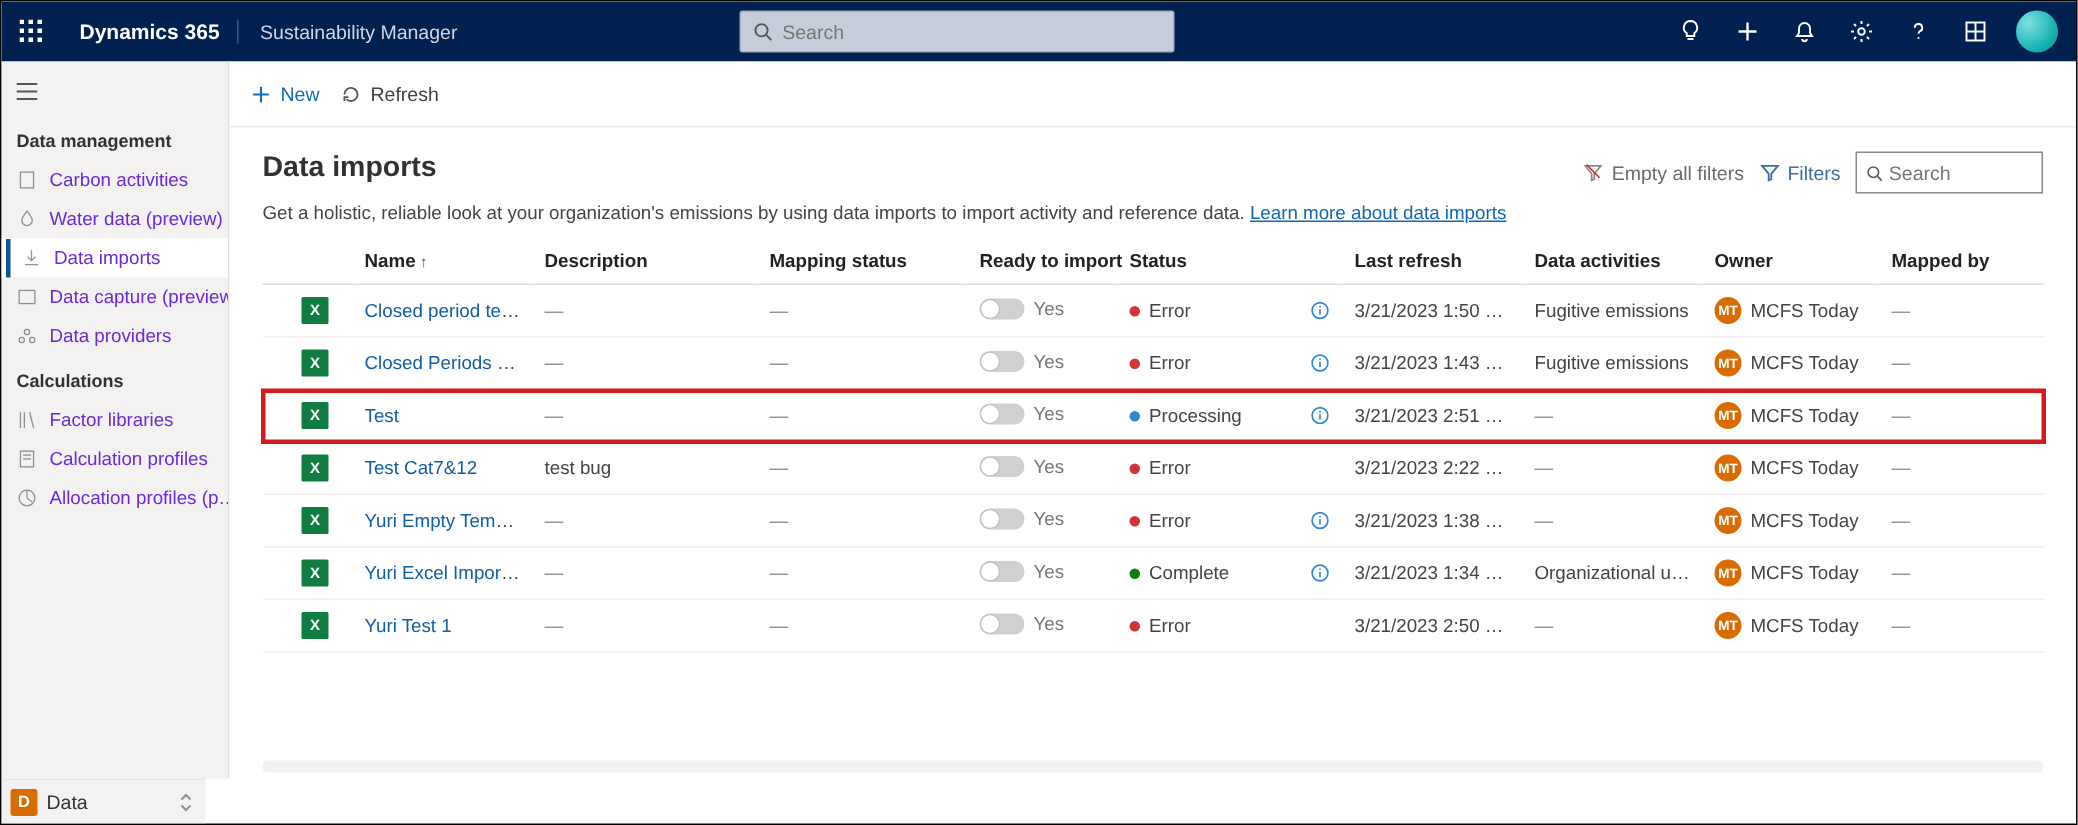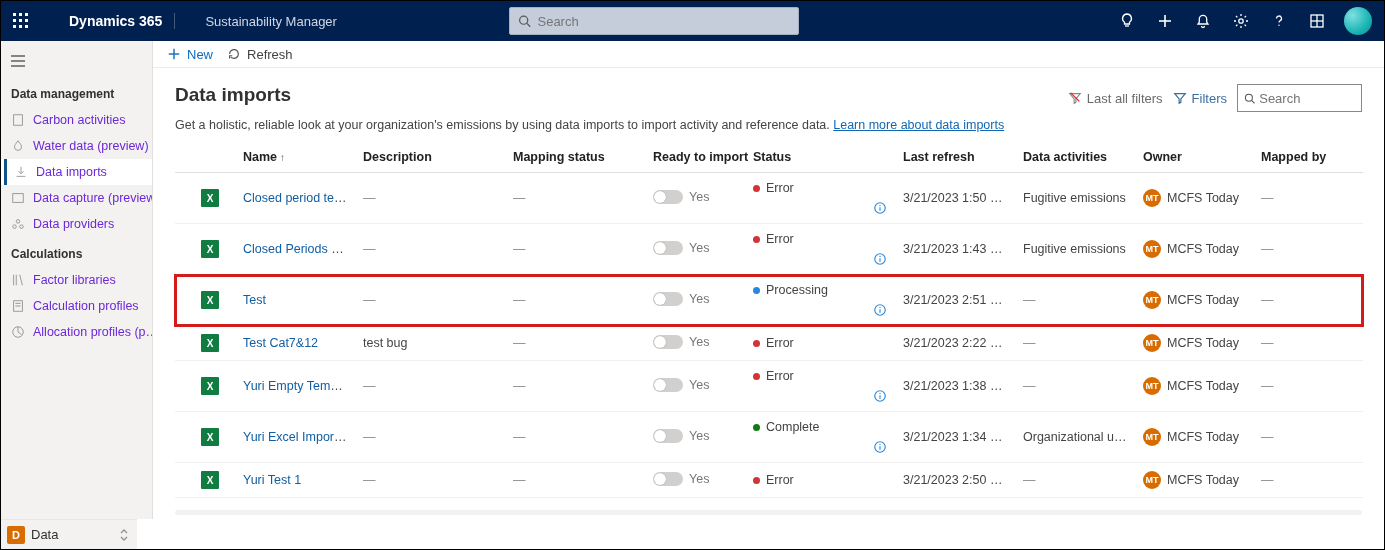--- a/index.html
+++ b/index.html
@@ -15,21 +15,20 @@
   }
 
   
   .topbar {
     display: flex;
     align-items: center;
     background: #002050;
     color: #fff;
     height: 40px;
     padding: 0 4px 0 0;
-    gap: 16px;
   }
   .waffle {
     width: 40px; height: 40px;
     display:flex; align-items:center; justify-content:center;
     cursor:pointer;
   }
   .waffle svg { fill:#fff; }
   .brand { font-weight:600; font-size:14px; padding:0 12px; border-right:1px solid rgba(255,255,255,.25);}
   .app-name { padding:0 14px; font-size:13px; color:#d0d6e6;}
   .top-spacer { flex:1; }
@@ -219,21 +218,21 @@
   }
 
   .sort-arrow { font-size:10px; margin-left:3px; color:#555; }
 
   .hscroll {
     margin:12px 22px 4px 22px; height:8px;
     background:#f3f2f1; border-radius:3px;
     position:relative;
   }
 
-  .statuscell { display:flex; align-items:flex-start; gap:6px;flex-direction:column; }
+  .statuscell { display:flex; align-items:center; gap:6px; }
   .statuscell .info-i { margin-left:auto; }
 </style>
 </head>
 <body>
 
 <div class="topbar">
   <div class="waffle">
     <svg width="16" height="16" viewBox="0 0 16 16">
         <g>
           <rect width="3" height="3"></rect>
@@ -388,21 +387,21 @@
     </div>
 
     <div class="page-head">
       <div class="page-title">Data imports</div>
       <div class="head-actions">
         <div class="head-link">
           <svg width="14" height="14" viewBox="0 0 16 16" fill="none" stroke="#888" stroke-width="1.3">
               <path d="M2 3h12l-5 6v4l-2 1v-5Z"></path>
               <line x1="3" y1="2" x2="13" y2="12" stroke="#c33"></line>
             </svg>
-          <span>Last all filters</span>
+          <span>Empty all filters</span>
         </div>
         <div class="head-link filters">
           <svg width="14" height="14" viewBox="0 0 16 16" fill="none" stroke="#3b6fa0" stroke-width="1.4">
               <path d="M2 3h12l-5 6v4l-2 1v-5Z"></path>
             </svg>
           <span>Filters</span>
         </div>
         <div class="search-box">
           <svg width="13" height="13" viewBox="0 0 16 16">
               <circle cx="7" cy="7" r="5" fill="none" stroke="#555" stroke-width="1.5"></circle>

